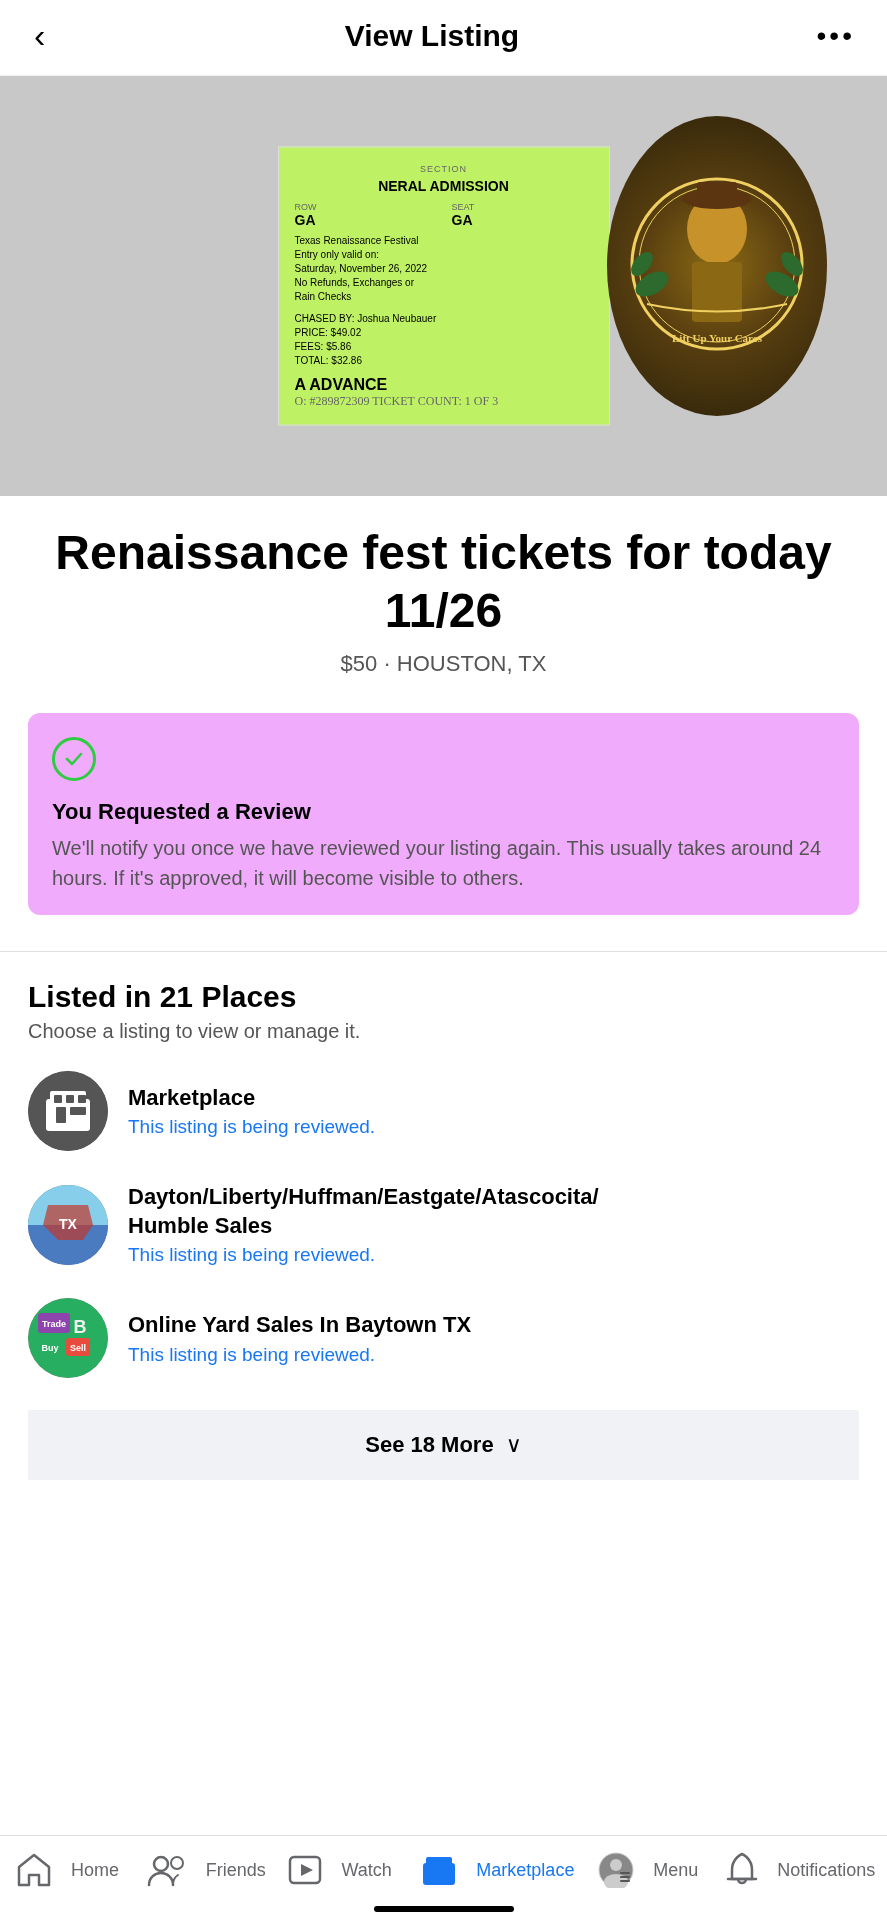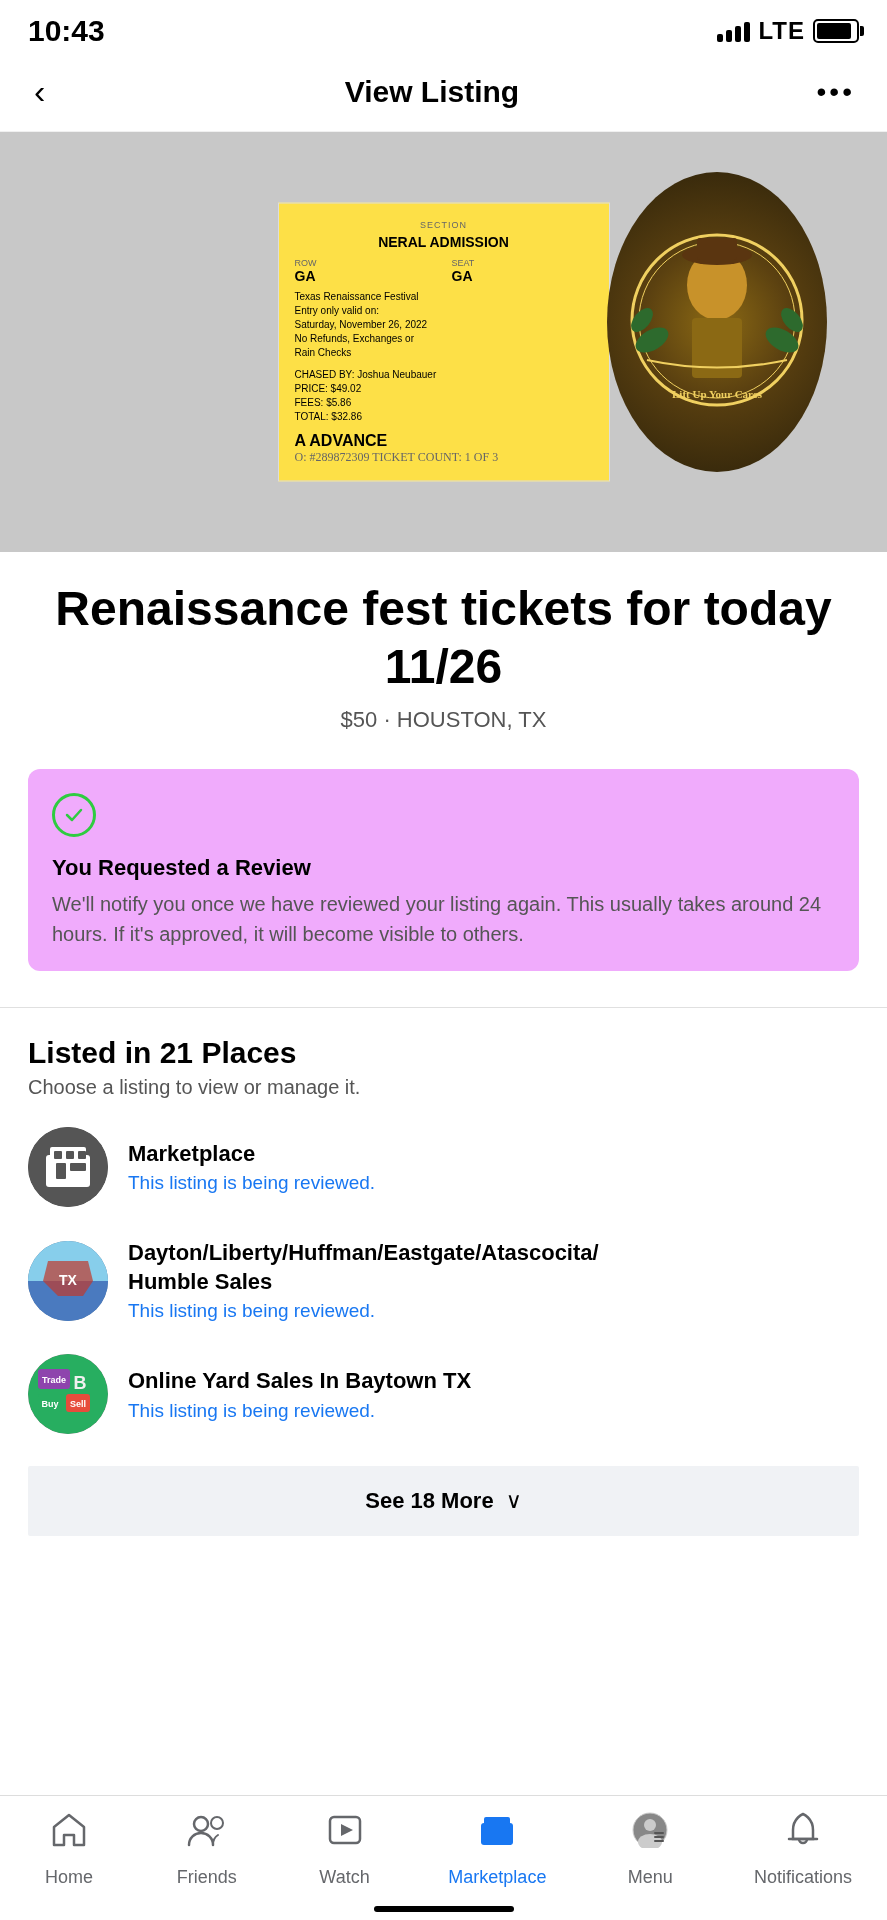--- a/index.html
+++ b/index.html
@@ -111,21 +111,21 @@
       height: 420px;
       background: #c8c8c8;
       position: relative;
       overflow: hidden;
     }
     .ticket-stub {
       position: absolute;
       left: 50%;
       top: 50%;
       transform: translate(-50%, -50%);
-      background: #fde047;
+      background: #bef264;
       width: 332px;
       padding: 16px;
       border: 1px solid #ddd;
       font-size: 11px;
       color: #000;
     }
     .ticket-stub .section-label {
       text-align: center;
       font-size: 9px;
       color: #666;
@@ -348,21 +348,21 @@
       width: 887px;
       background: #fff;
       border-top: 1px solid #ddd;
       display: flex;
       align-items: center;
       justify-content: space-around;
       padding: 12px 0 28px 0;
     }
     .nav-item {
       display: flex;
-      flex-direction: column;
+      flex-direction: row;
       align-items: center;
       gap: 19px;
       cursor: pointer;
       padding: 4px 16px;
       min-width: 100px;
     }
     .nav-icon {
       width: 40px;
       height: 36px;
       display: flex;
@@ -397,35 +397,20 @@
     
     .main-content {
       padding-bottom: 140px;
     }
   </style>
 </head>
 <body>
 
 <div class="main-content">
 
-  <div class="status-bar">
-    <span class="status-time">10:43</span>
-    <div class="status-right">
-      <div class="signal-bars">
-        <div class="signal-bar" style="height:8px;"></div>
-        <div class="signal-bar" style="height:12px;"></div>
-        <div class="signal-bar" style="height:16px;"></div>
-        <div class="signal-bar" style="height:20px;"></div>
-      </div>
-      <span class="lte-text">LTE</span>
-      <div class="battery-icon">
-        <div class="battery-fill"></div>
-      </div>
-    </div>
-  </div>
 
   <div class="header">
     <span class="header-back">‹</span>
     <span class="header-title">View Listing</span>
     <span class="header-more">•••</span>
   </div>
 
   <div class="ticket-image-container">
     <div class="ticket-stub">
       <div class="section-label">SECTION</div>

